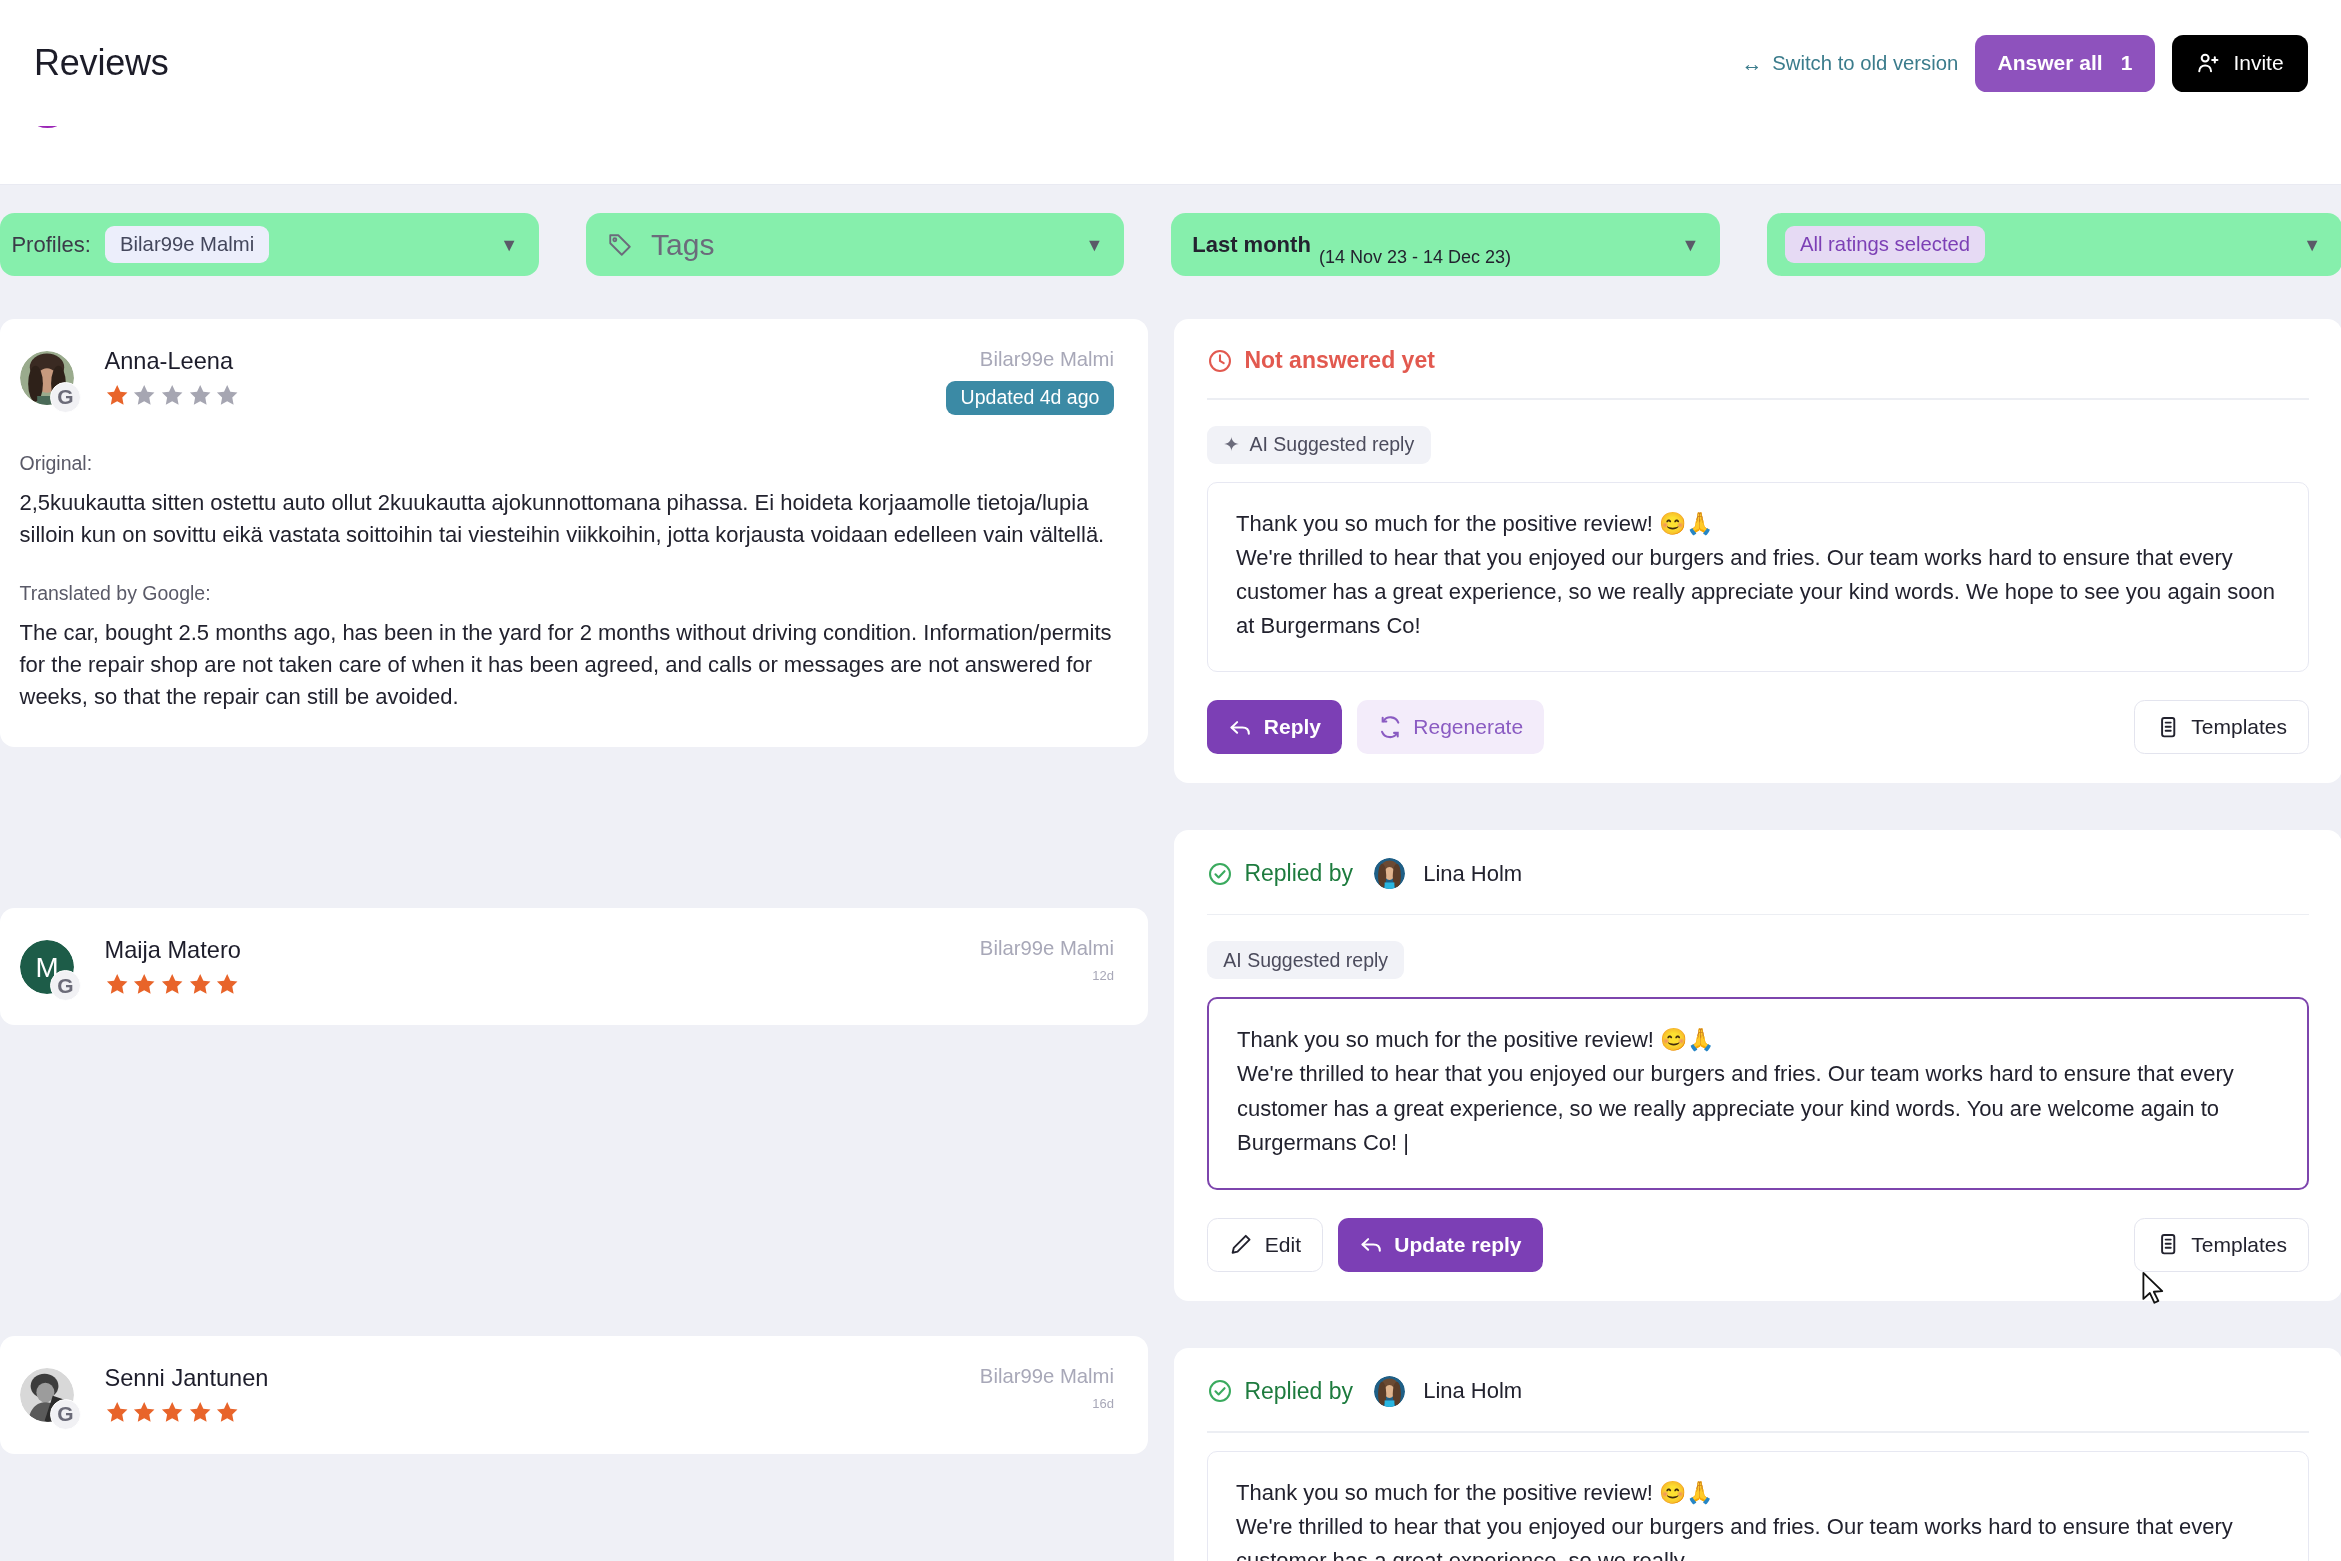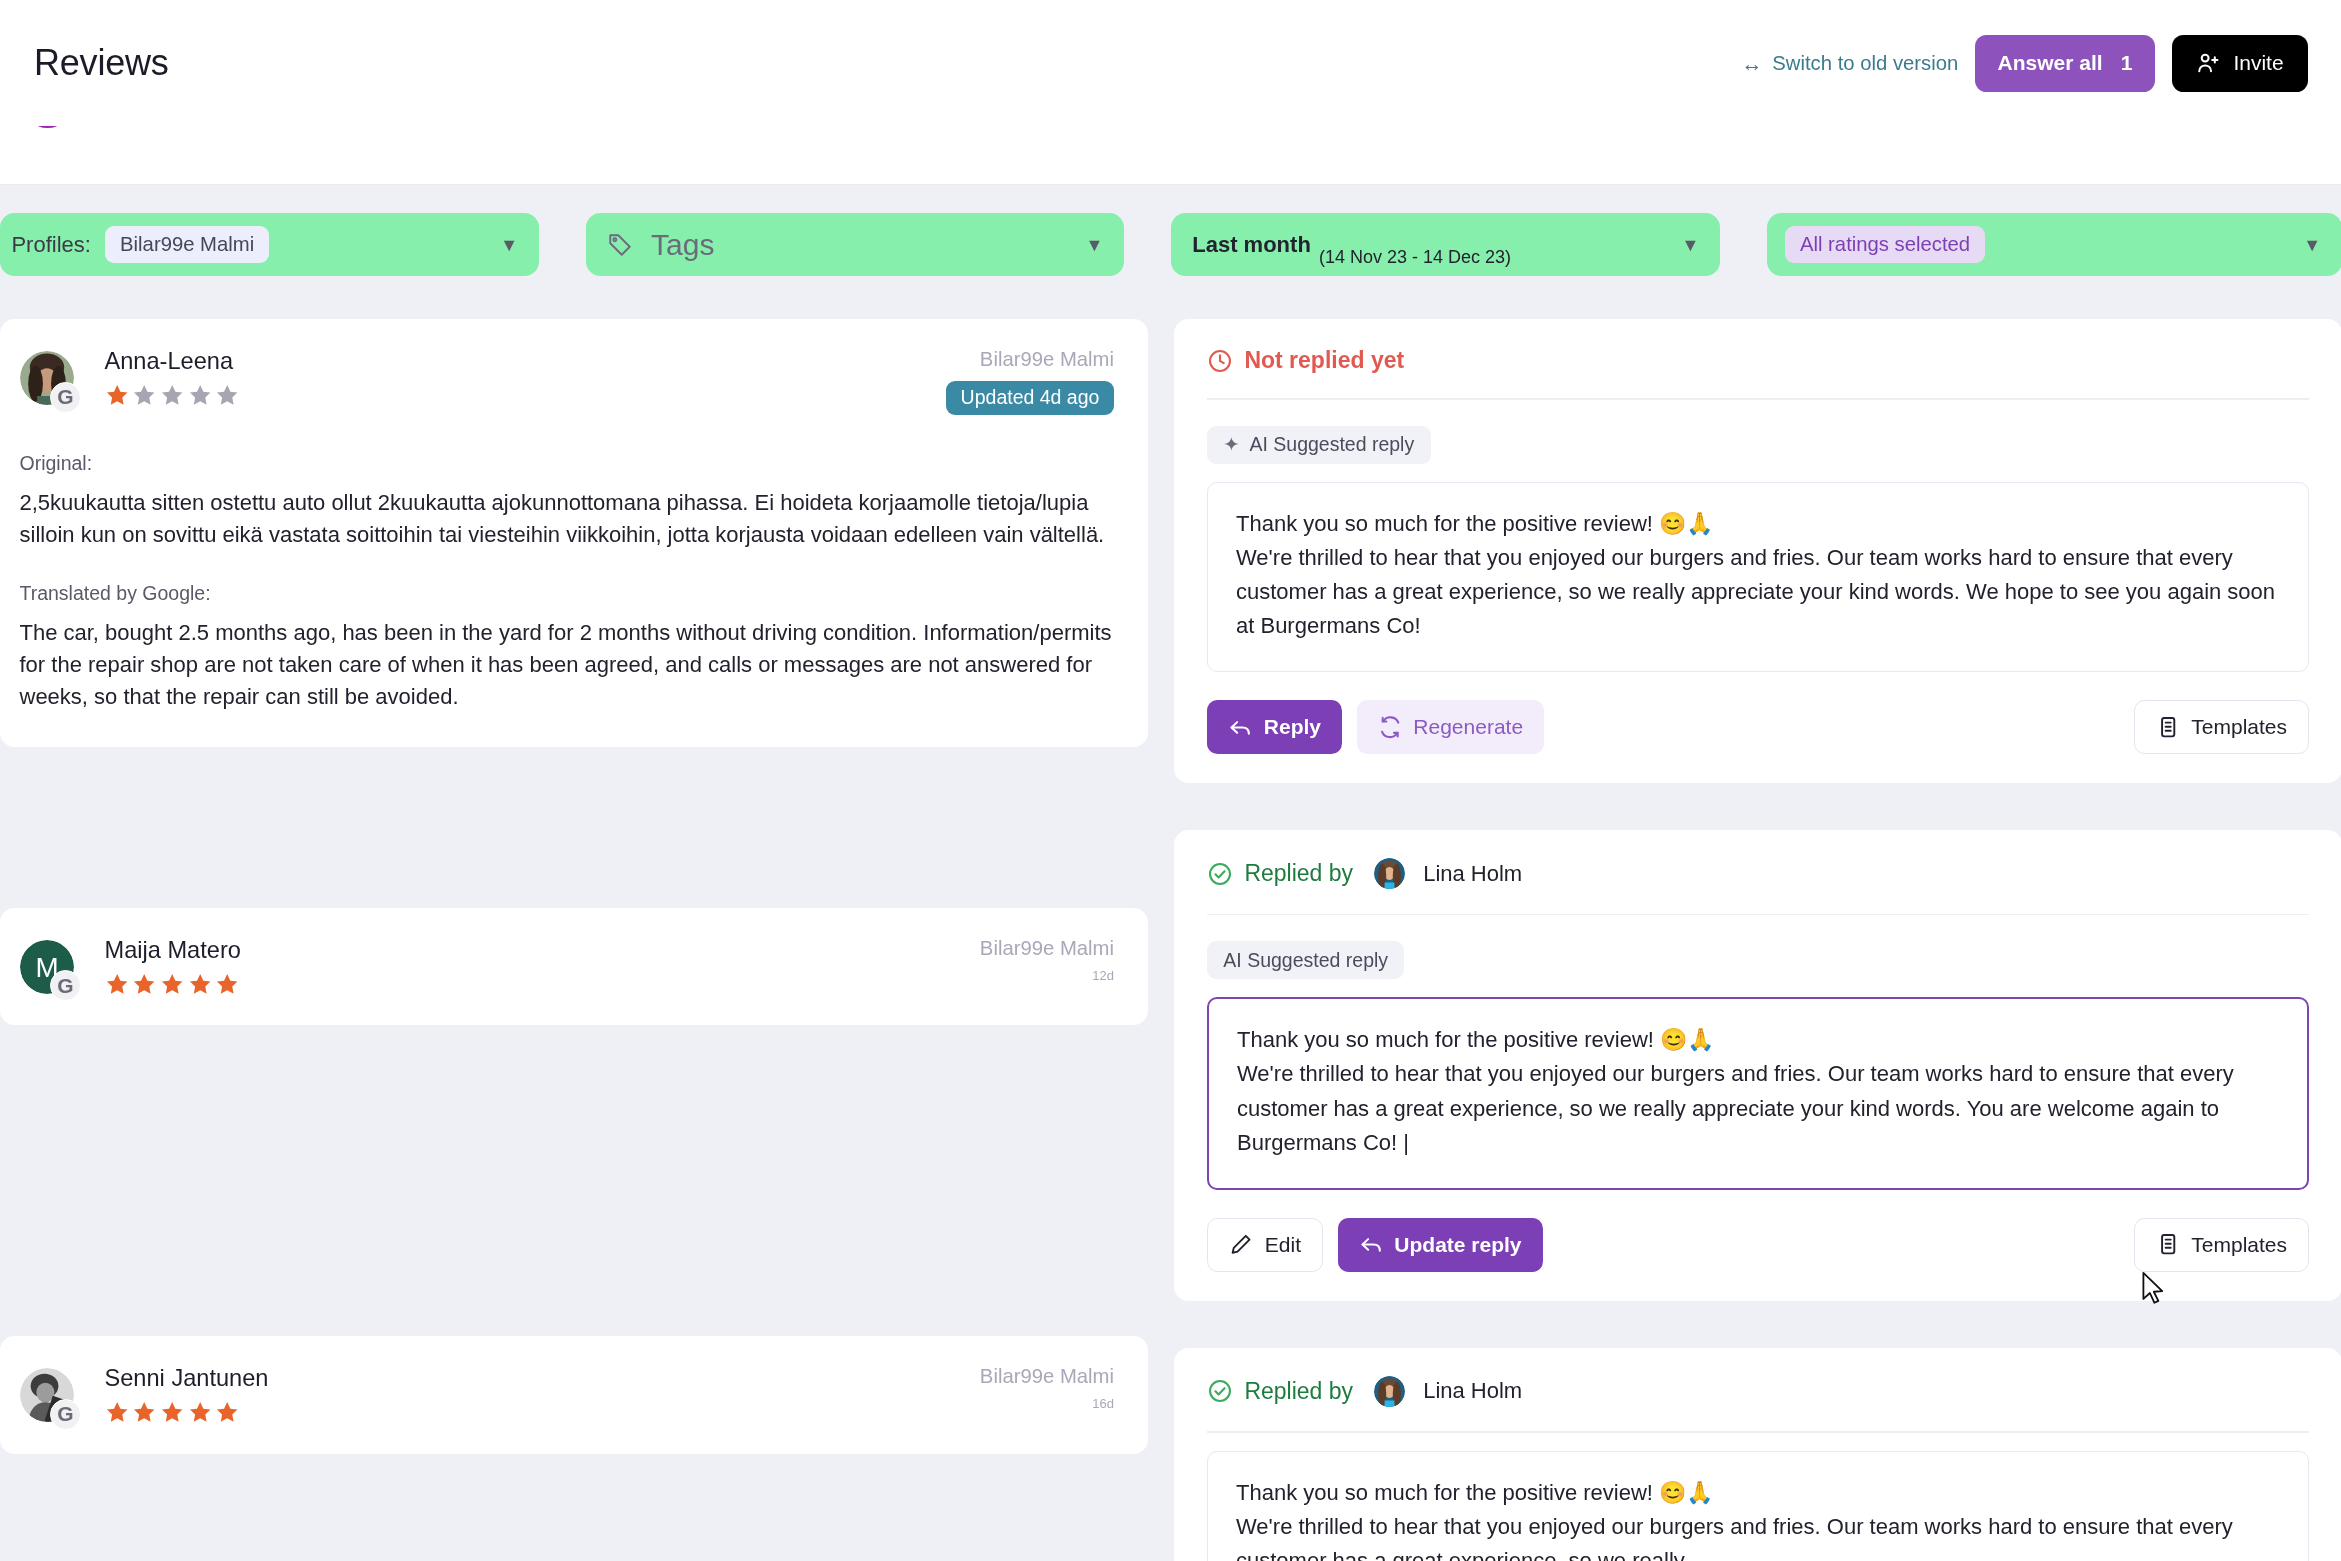--- a/index.html
+++ b/index.html
@@ -380,21 +380,21 @@
   </div>
 
   <div class="col-right">
 
     <div class="reply-card">
       <div class="status-row">
         <svg class="ico" viewBox="0 0 24 24" fill="none" stroke="#e2594f" stroke-width="1.9">
           <circle cx="12" cy="12" r="9.2"></circle>
             <path d="M12 6.8V12l3.4 2" stroke-linecap="round"></path>
         </svg>
-        <span class="status-not">Not replied yet</span>
+        <span class="status-not">Not answered yet</span>
       </div>
       <div class="divider"></div>
       <div class="ai-badge">
         <span class="sparkle">✦</span>
         <span>AI Suggested reply</span>
       </div>
       <div class="reply-box" style="white-space:pre-line;">Thank you so much for the positive review! 😊🙏
 We're thrilled to hear that you enjoyed our burgers and fries. Our team works hard to ensure that every customer has a great experience, so we really appreciate your kind words. We hope to see you again soon at Burgermans Co!</div>
       <div class="actions">
         <button class="btn btn-reply">

